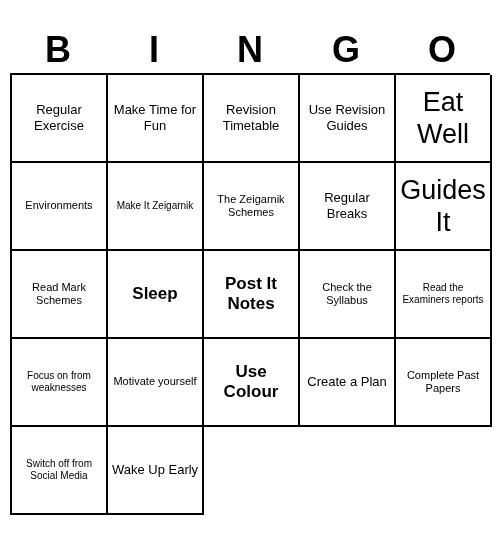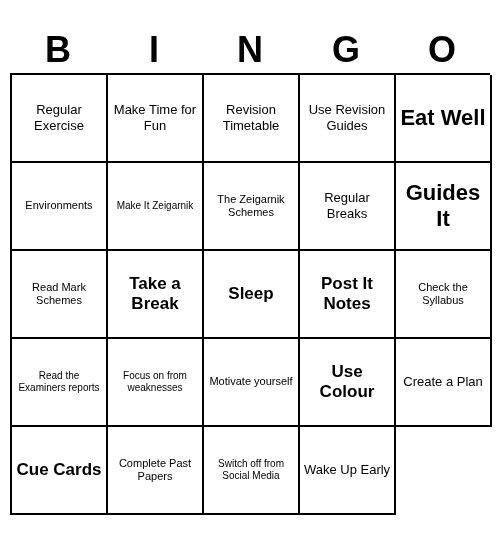--- a/index.html
+++ b/index.html
@@ -43,21 +43,21 @@
       display: flex;
       align-items: center;
       justify-content: center;
       text-align: center;
       padding: 3px;
       font-family: Arial, sans-serif;
     }
     .bingo-cell .cell-text {
       line-height: 1.2;
     }
-    .size-xl { font-size: 22px; font-weight: bold; }
+    .size-xl { font-size: 27px; font-weight: normal; }
     .size-lg { font-size: 17px; font-weight: bold; }
     .size-md { font-size: 13px; }
     .size-sm { font-size: 11px; }
     .size-xs { font-size: 10px; }
   </style>
 </head>
 <body>
 
 <div class="bingo-container">
   <div class="bingo-header">
@@ -95,23 +95,20 @@
       <div class="bingo-cell">
         <span class="cell-text size-md">Regular Breaks</span>
       </div>
       <div class="bingo-cell">
         <span class="cell-text size-xl">Guides It</span>
       </div>
       <div class="bingo-cell">
         <span class="cell-text size-sm">Read Mark Schemes</span>
       </div>
       <div class="bingo-cell">
-        <span class="cell-text size-lg">Take a Break</span>
-      </div>
-      <div class="bingo-cell">
         <span class="cell-text size-lg">Sleep</span>
       </div>
       <div class="bingo-cell">
         <span class="cell-text size-lg">Post It Notes</span>
       </div>
       <div class="bingo-cell">
         <span class="cell-text size-sm">Check the Syllabus</span>
       </div>
       <div class="bingo-cell">
         <span class="cell-text size-xs">Read the Examiners reports</span>
@@ -122,23 +119,20 @@
       <div class="bingo-cell">
         <span class="cell-text size-sm">Motivate yourself</span>
       </div>
       <div class="bingo-cell">
         <span class="cell-text size-lg">Use Colour</span>
       </div>
       <div class="bingo-cell">
         <span class="cell-text size-md">Create a Plan</span>
       </div>
       <div class="bingo-cell">
-        <span class="cell-text size-lg">Cue Cards</span>
-      </div>
-      <div class="bingo-cell">
         <span class="cell-text size-sm">Complete Past Papers</span>
       </div>
       <div class="bingo-cell">
         <span class="cell-text size-xs">Switch off from Social Media</span>
       </div>
       <div class="bingo-cell">
         <span class="cell-text size-md">Wake Up Early</span>
       </div>
     </div>
 </div>

